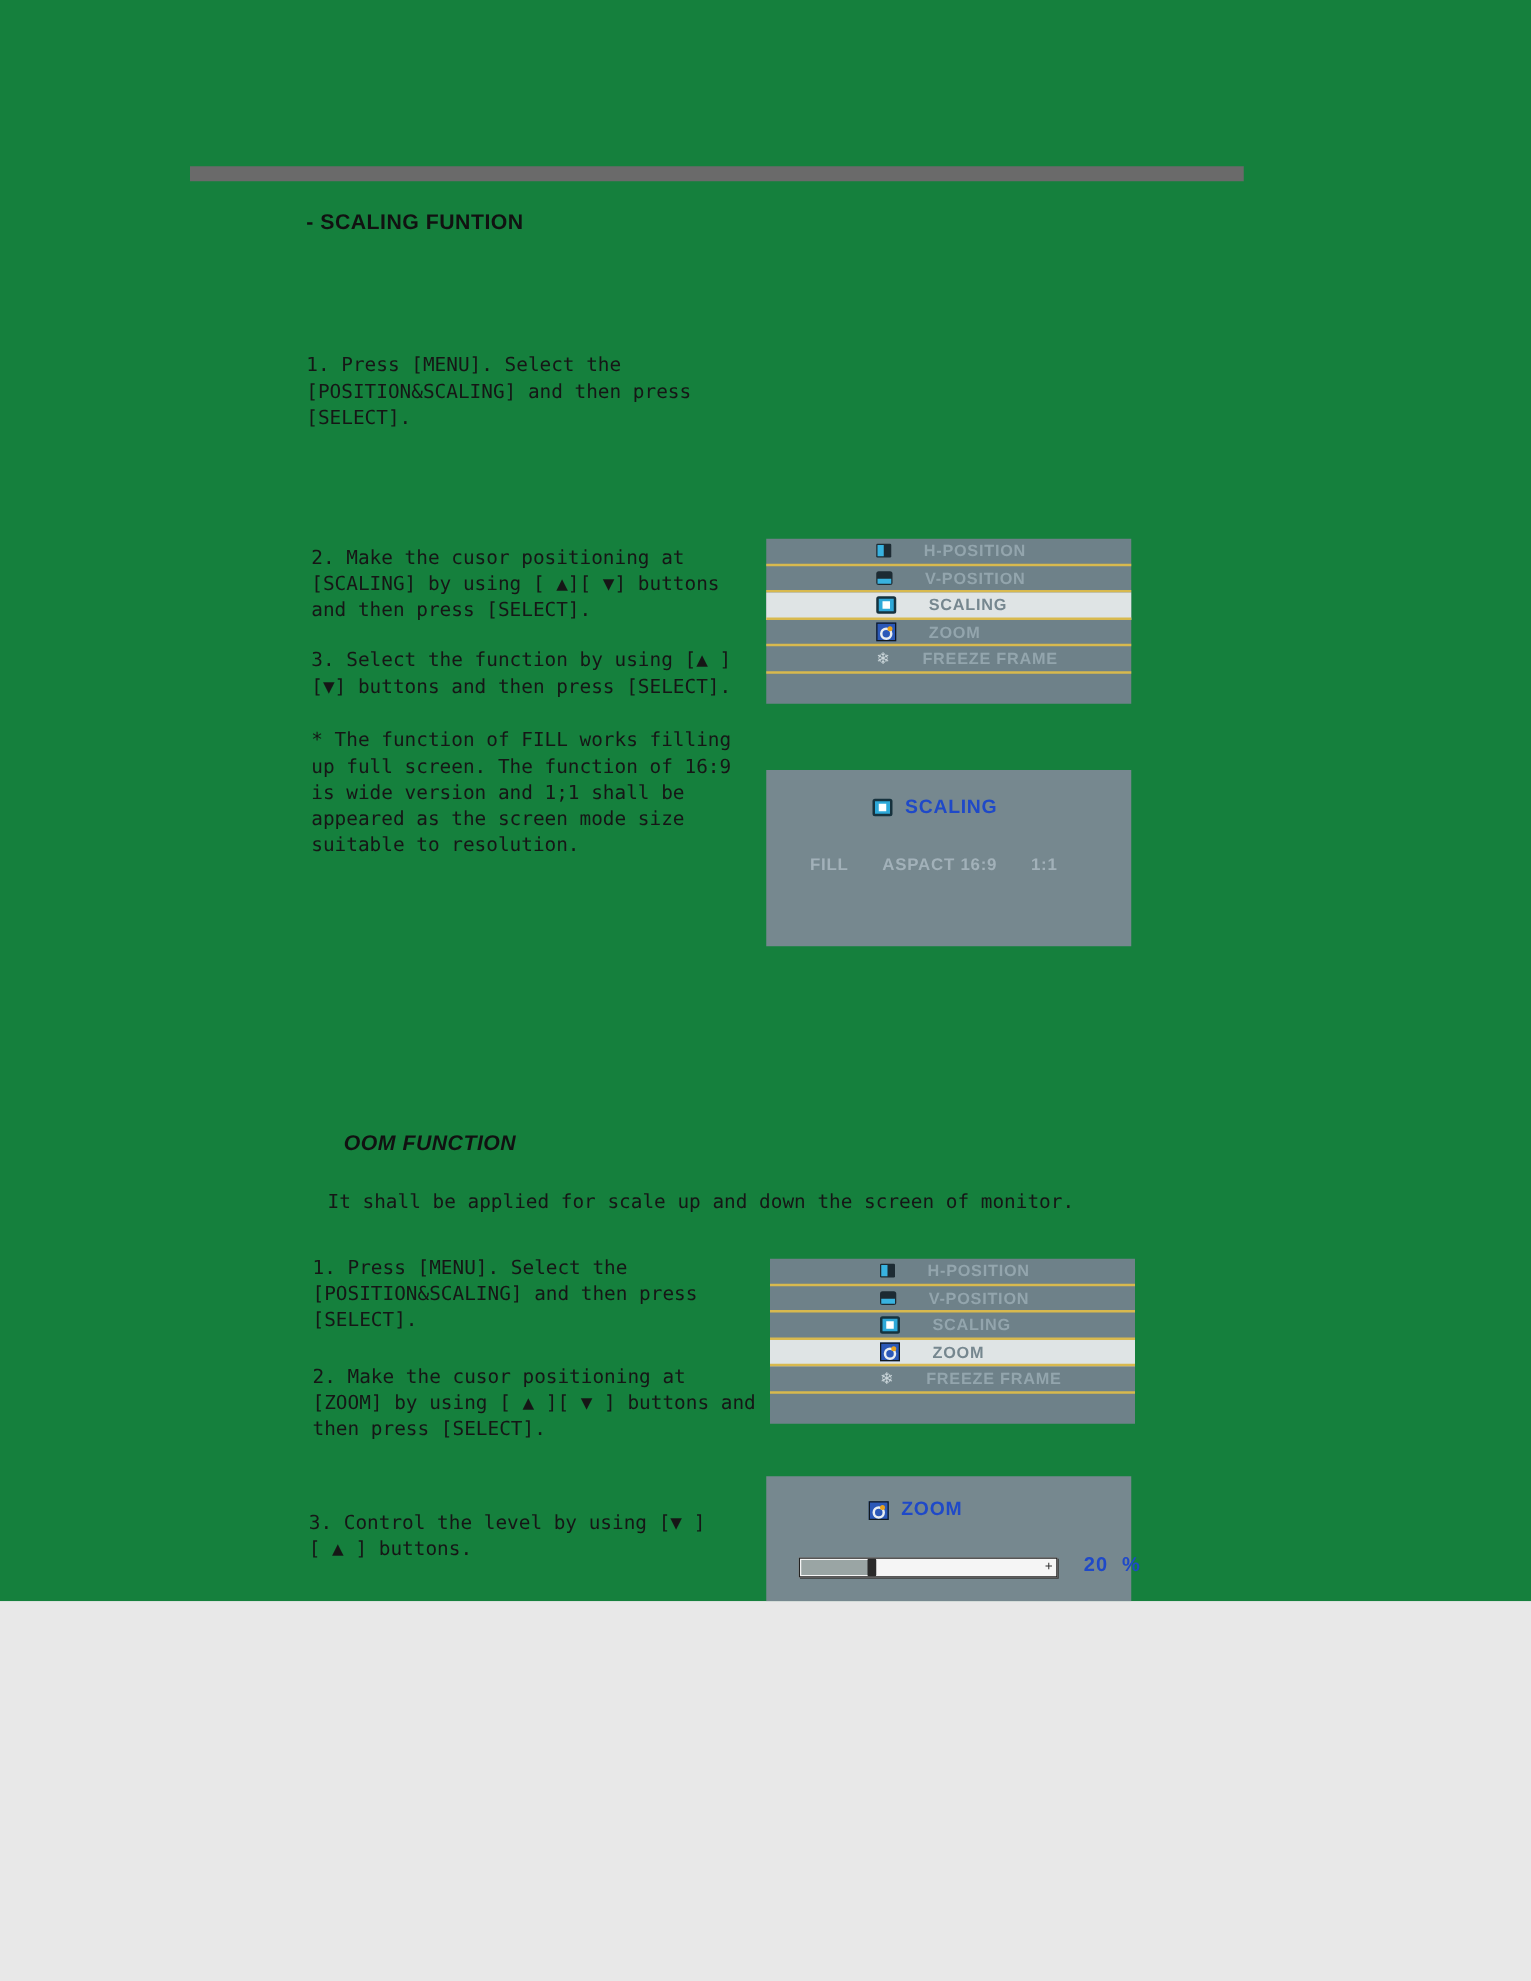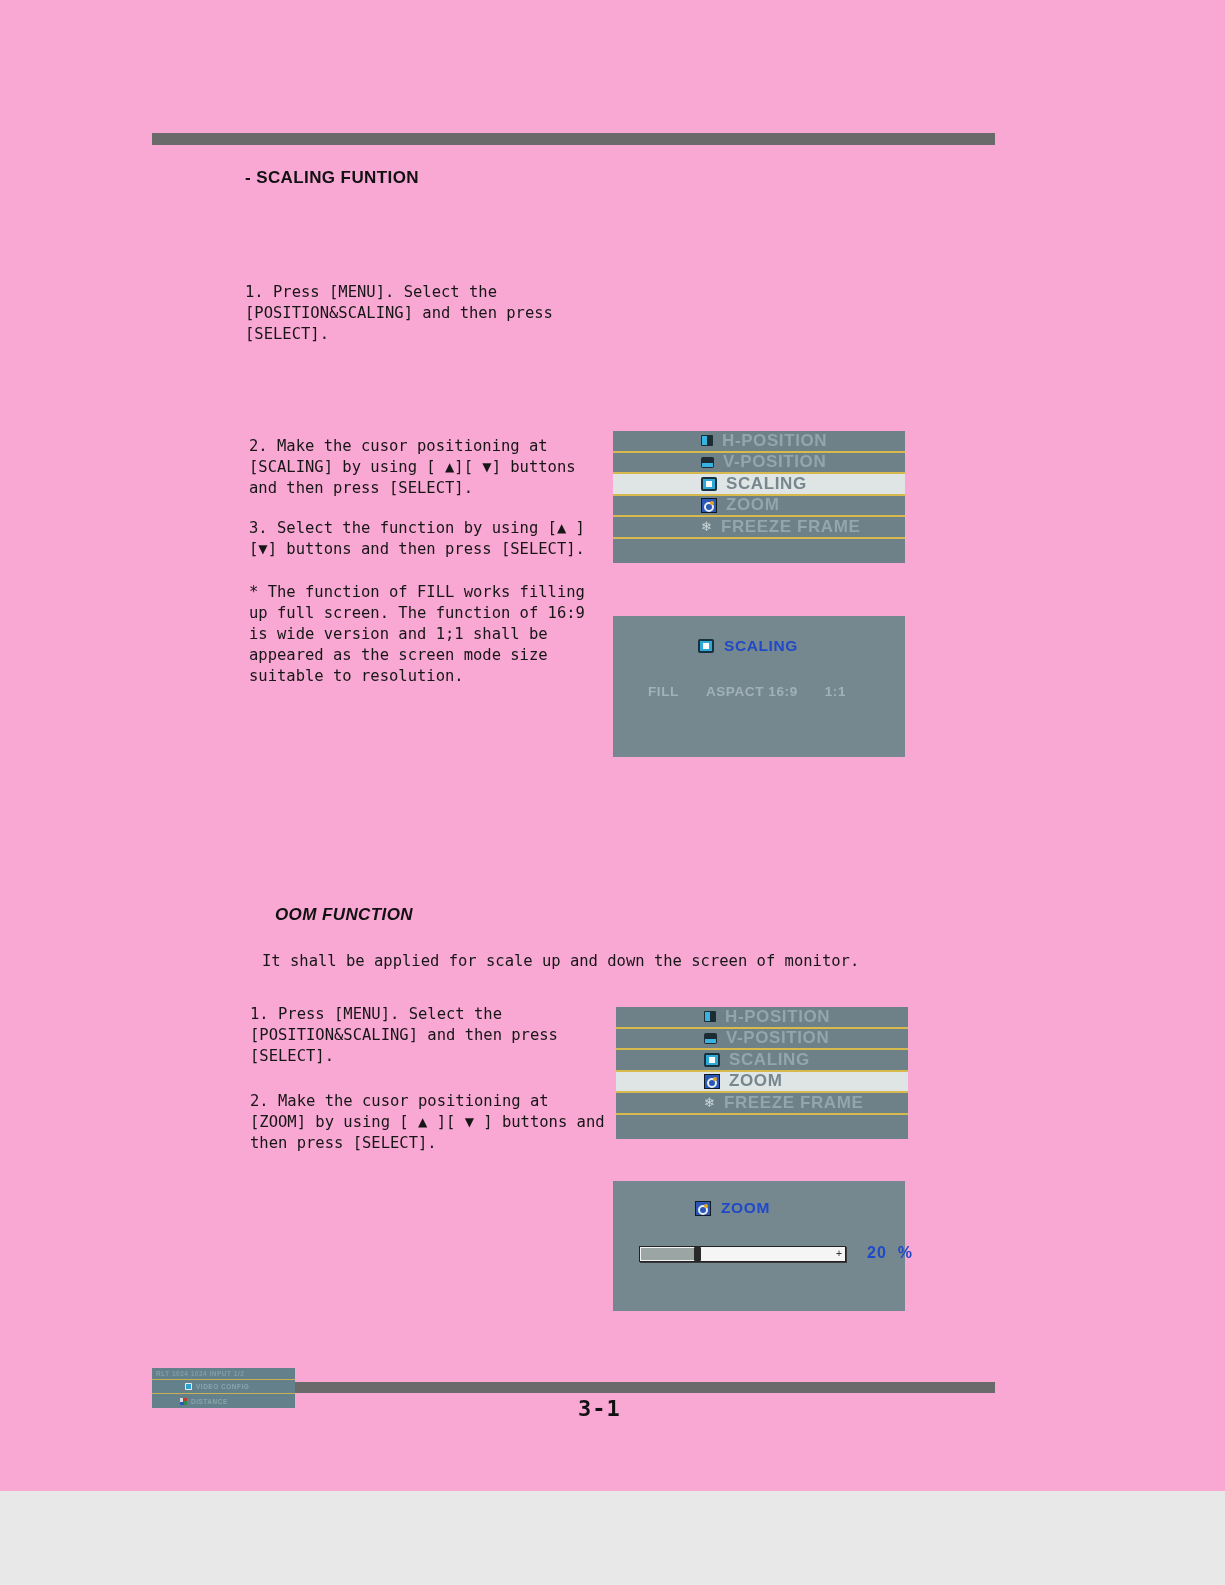--- a/index.html
+++ b/index.html
@@ -1,30 +1,30 @@
 <!DOCTYPE html>
 <html><head>
 <meta charset="utf-8">
 <style>
   html,body{margin:0;padding:0;background:#e8e8e8;}
-  #page{position:relative;width:1225px;height:1491px;background:#f9a8d4;overflow:hidden;
+  #page{position:relative;width:1225px;height:1281px;background:#15803d;overflow:hidden;
         font-family:"Liberation Sans",sans-serif;}
   .abs{position:absolute;}
   .bar{background:#6a6a6a;height:12px;}
   .heading{font-family:"Liberation Sans",sans-serif;font-weight:bold;font-size:17px;
            color:#111;letter-spacing:0.4px;white-space:pre;}
   .para{font-family:"DejaVu Sans Mono",monospace;font-size:15.5px;line-height:21px;
         color:#161616;white-space:pre-line;}
   
   .osd-menu{width:292px;background:#6e8189;}
   .osd-row{height:21.5px;display:flex;align-items:center;border-bottom:2px solid #d8b94e;
            padding-left:88px;box-sizing:border-box;}
   .osd-row:last-child{border-bottom:none;height:24px;}
-  .osd-row .lbl{font-weight:bold;font-size:17px;letter-spacing:0.6px;color:#93a5ad;
-                margin-left:9px;white-space:nowrap;}
+  .osd-row .lbl{font-weight:bold;font-size:13px;letter-spacing:0.6px;color:#93a5ad;
+                margin-left:26px;white-space:nowrap;}
   .osd-row.sel{background:#dfe4e5;}
   .osd-row.sel .lbl{color:#76878f;}
   .mini{display:inline-block;flex:0 0 auto;}
   .icon-h{width:12px;height:11px;background:#1d2b33;border-radius:1px;position:relative;}
   .icon-h::before{content:"";position:absolute;left:1px;top:1px;bottom:1px;width:5px;background:#38b2e0;}
   .icon-v{width:13px;height:11px;background:#1d2b33;border-radius:2px;position:relative;}
   .icon-v::before{content:"";position:absolute;left:1px;right:1px;bottom:1px;height:4px;background:#38b2e0;}
   .icon-s{width:12px;height:10px;background:#2da8d8;border:2px solid #16323e;border-radius:2px;position:relative;}
   .icon-s::before{content:"";position:absolute;left:3px;top:2px;width:6px;height:6px;background:#ffffff;}
   .icon-z{width:14px;height:13px;background:#2b58b8;border:1px solid #101820;position:relative;}
@@ -121,20 +121,22 @@
   </div>
 
   <div class="abs heading" style="left:275px;top:905px;font-style:italic;">OOM FUNCTION</div>
   <div class="abs para" style="left:262px;top:951px;">It shall be applied for scale up and down the screen of monitor.</div>
   <div class="abs para" style="left:250px;top:1004px;">1. Press [MENU].  Select the
 [POSITION&amp;SCALING] and then press
 [SELECT].</div>
   <div class="abs para" style="left:250px;top:1091px;">2. Make the cusor positioning at
 [ZOOM] by using [ ▲ ][ ▼ ] buttons and
 then press [SELECT].</div>
+  <div class="abs para" style="left:247px;top:1208px;">3. Control the level by using [▼ ]
+[ ▲ ] buttons.</div>
 
   <div class="abs osd-menu" style="left:616px;top:1007px;">
     <div class="osd-row">
       <span class="mini icon-h"></span>
       <span class="lbl">H-POSITION</span>
     </div>
     <div class="osd-row">
       <span class="mini icon-v"></span>
       <span class="lbl">V-POSITION</span>
     </div>

